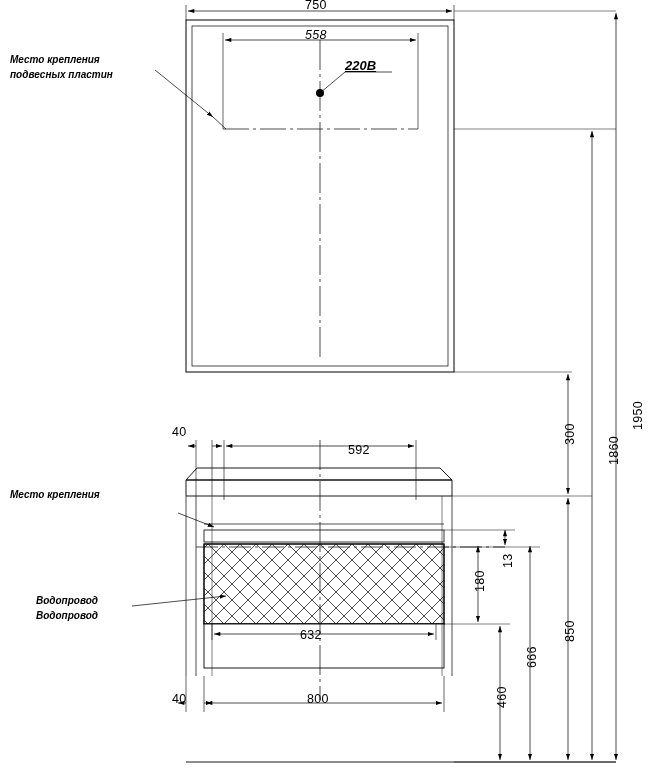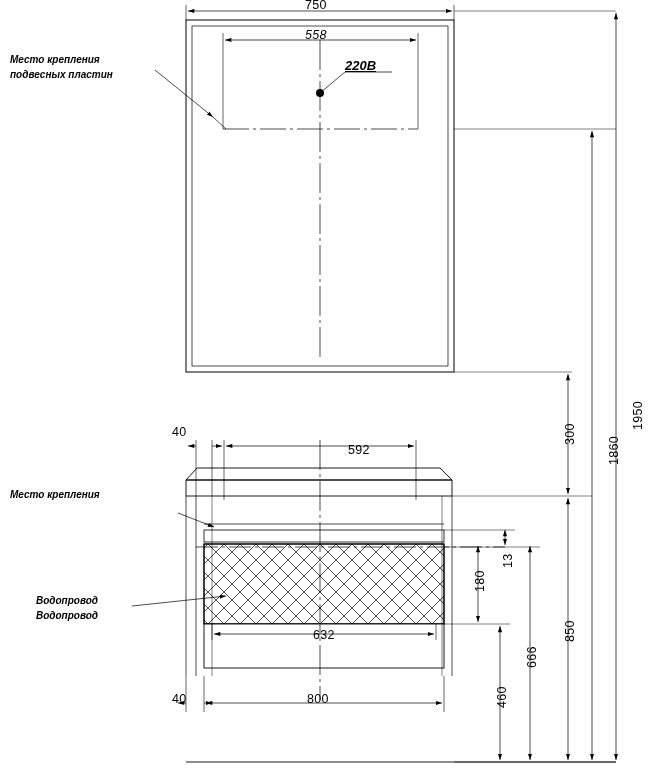--- a/index.html
+++ b/index.html
@@ -240,21 +240,21 @@
     <div>Водопровод</div>
     <div>Водопровод</div>
   </div>
 
   <div class="lbl note uline" style="left:345px; top:58px; font-size:13px;">220В</div>
 
   <div class="lbl dim-label" style="left:305px; top:-2px;">750</div>
   <div class="lbl dim-label" style="left:305px; top:28px;font-style:italic;">558</div>
   <div class="lbl dim-label" style="left:303px; top:443px;margin-left:45px;">592</div>
   <div class="lbl dim-label" style="left:172px; top:425px;">40</div>
-  <div class="lbl dim-label" style="left:313px; top:628px;">632</div>
+  <div class="lbl dim-label" style="left:300px; top:628px;">632</div>
   <div class="lbl dim-label" style="left:307px; top:692px;">800</div>
   <div class="lbl dim-label" style="left:172px; top:692px;">40</div>
 
   <div class="lbl dim-label vert" style="left:631px; top:430px; transform: rotate(-90deg);">1950</div>
   <div class="lbl dim-label vert" style="left:607px; top:465px; transform: rotate(-90deg);">1860</div>
   <div class="lbl dim-label vert" style="left:563px; top:445px; transform: rotate(-90deg);">300</div>
   <div class="lbl dim-label vert" style="left:563px; top:642px; transform: rotate(-90deg);">850</div>
   <div class="lbl dim-label vert" style="left:525px; top:668px; transform: rotate(-90deg);">666</div>
   <div class="lbl dim-label vert" style="left:495px; top:708px; transform: rotate(-90deg);">460</div>
   <div class="lbl dim-label vert" style="left:473px; top:592px; transform: rotate(-90deg);">180</div>

